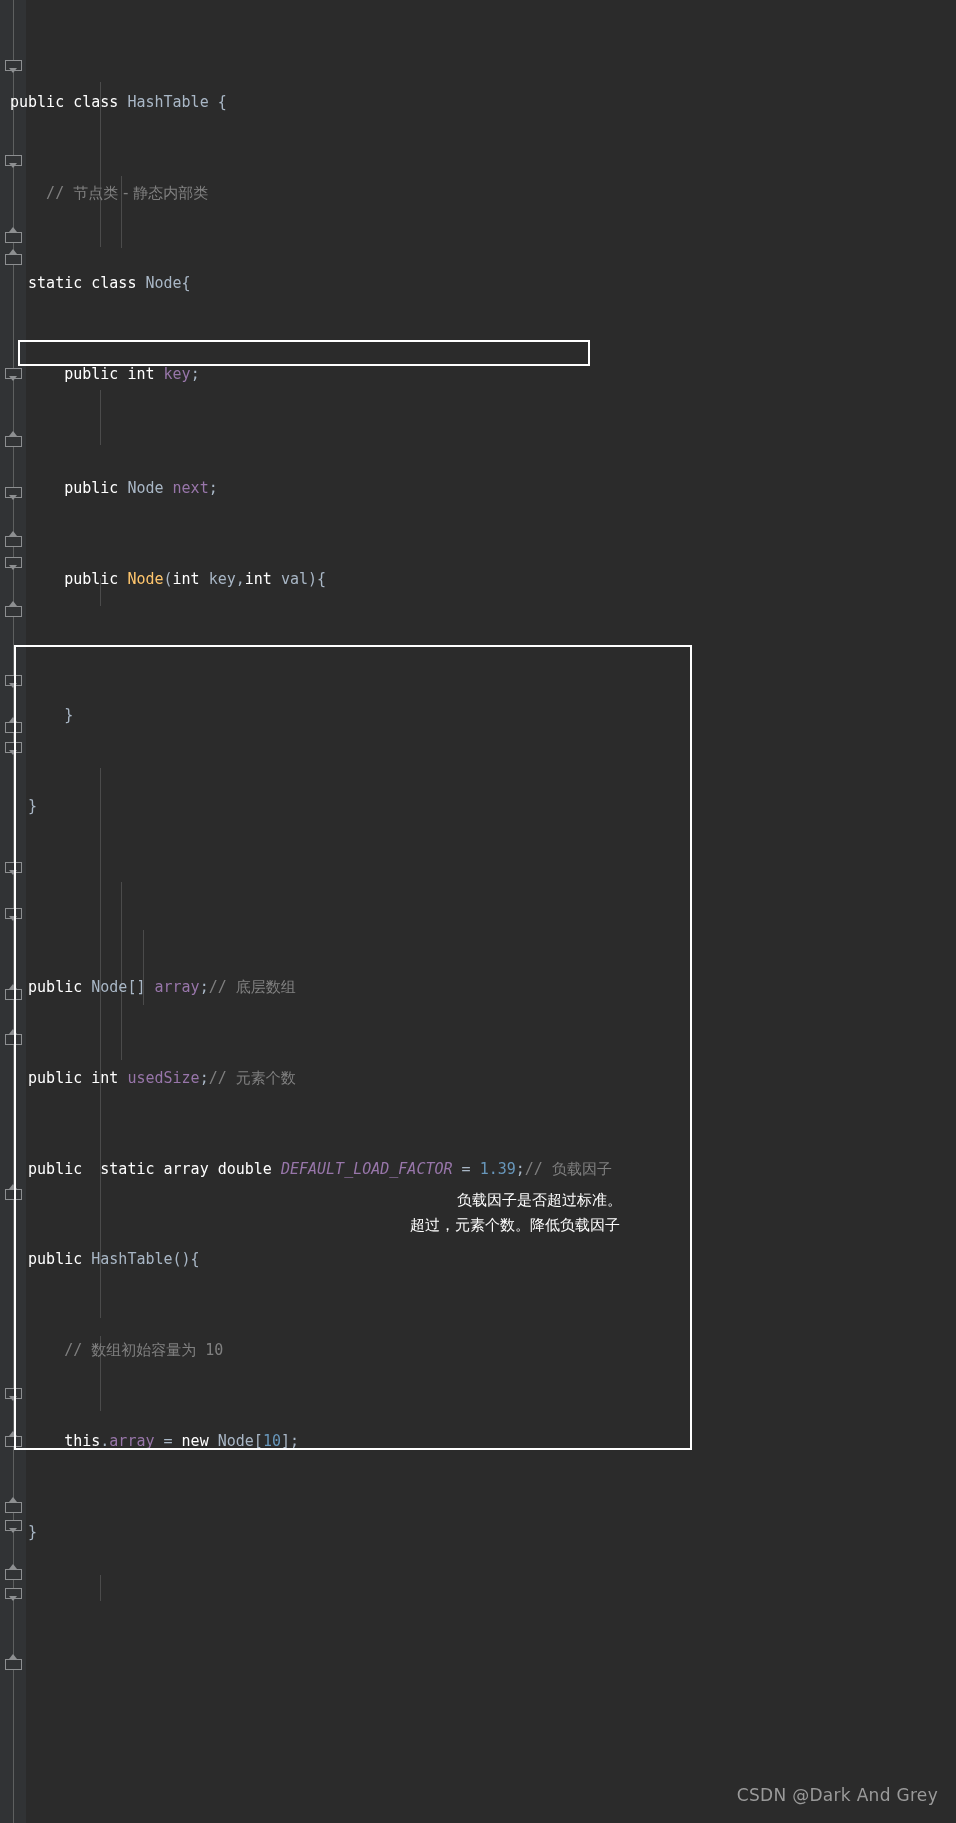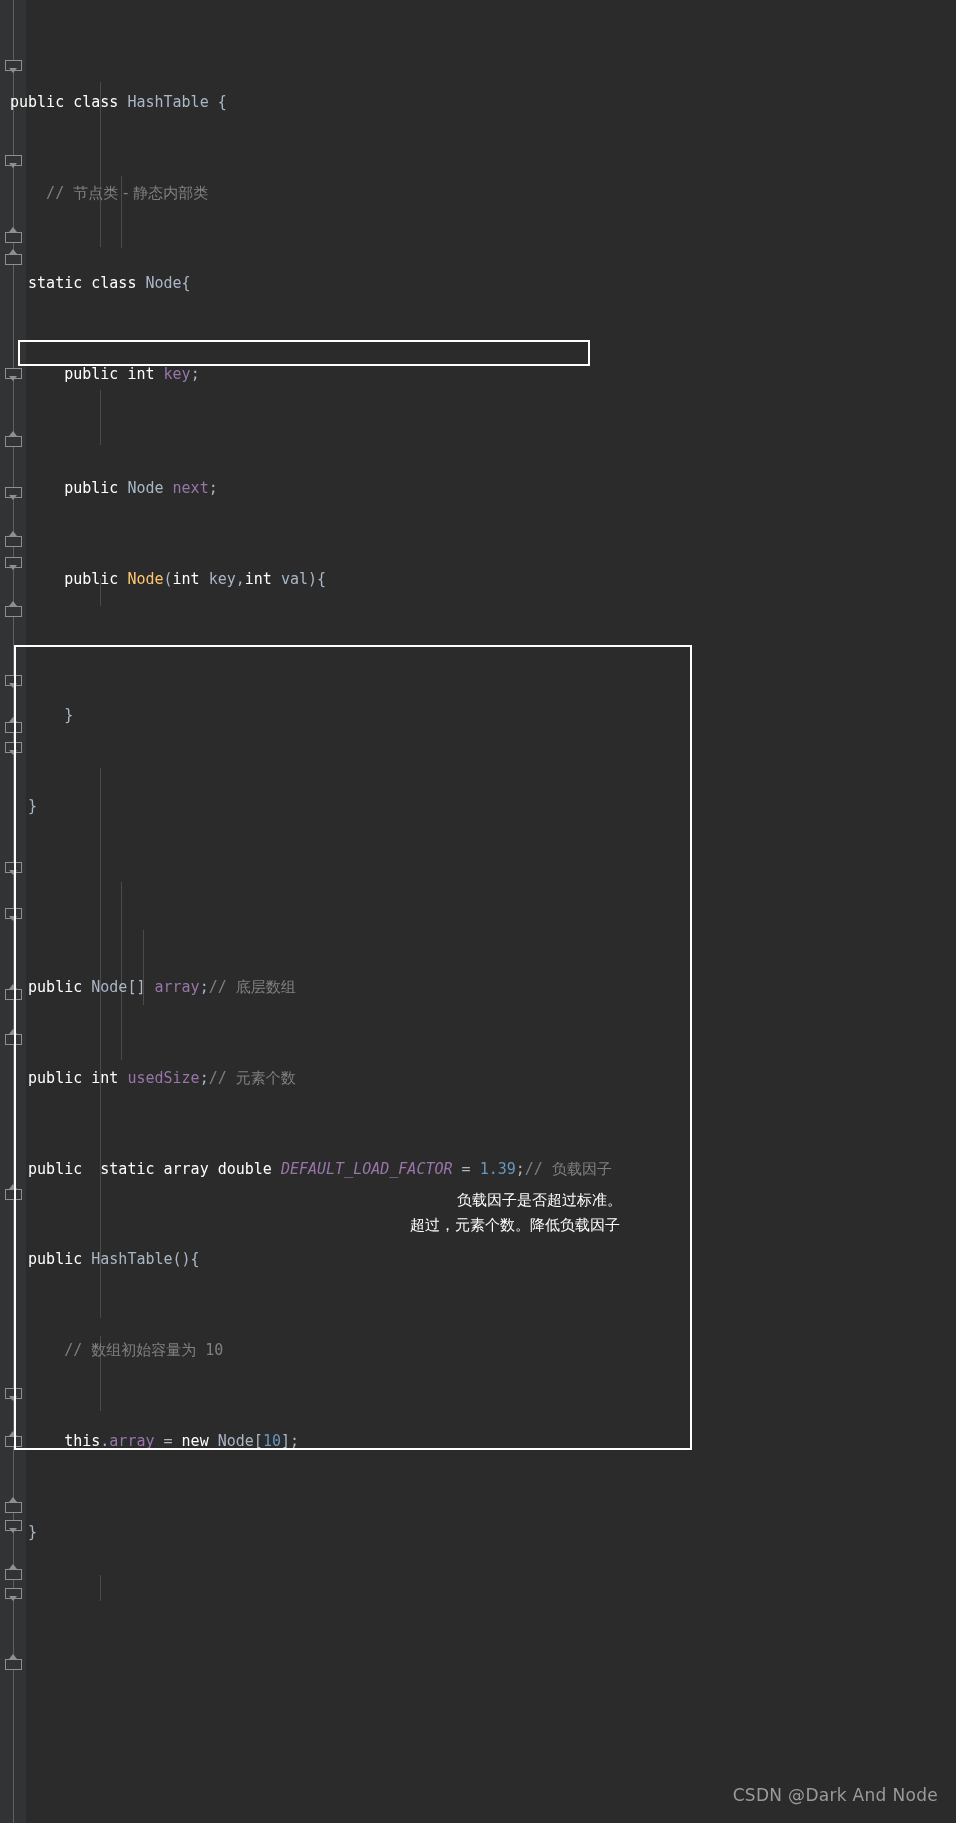--- a/index.html
+++ b/index.html
@@ -303,15 +303,15 @@
     
   </div>
 
   <div class="hl-box" style="left:18px; top:340px; width:572px; height:26px;"></div>
 
   <div class="hl-box" style="left:14px; top:645px; width:678px; height:805px;"></div>
 
   <div class="annot" style="left:410px; top:1187px;margin-left:47px;">负载因子是否超过标准。</div>
   <div class="annot" style="left:410px; top:1212px;">超过，元素个数。降低负载因子</div>
 
-  <div class="watermark">CSDN @Dark And Node</div>
+  <div class="watermark">CSDN @Dark And Grey</div>
 
 </div>
 
 </body></html>

